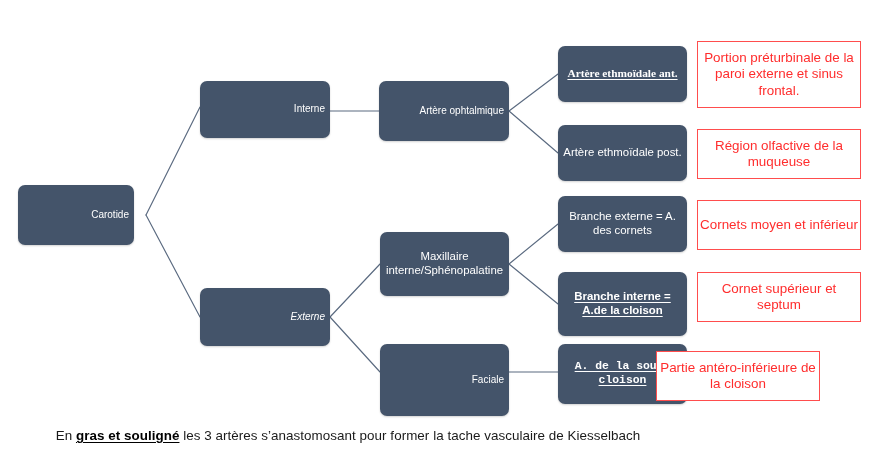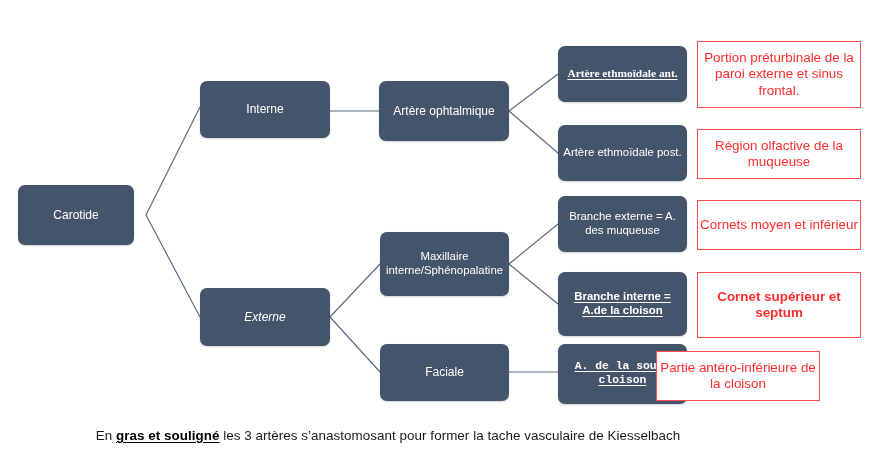--- a/index.html
+++ b/index.html
@@ -53,34 +53,33 @@
   .node .txt {
     display: block;
     width: 100%;
     line-height: 1.22;
   }
   .u-bold {
     font-weight: bold;
     text-decoration: underline;
     text-underline-offset: 1.5px;
   }
-  .fs-12 { font-size: 12px; }
+  .fs-12 { font-size: 10px; text-align: right; }
   .fs-11 { font-size: 11.4px; }
   .fs-red { font-size: 13.4px; }
 
   #caption {
     position: absolute;
     left: 0;
     top: 428px;
     width: 696px;
     text-align: center;
     font-size: 13.4px;
     color: #1A1A1A;
     letter-spacing: 0.05px;
-    margin-left: 40px;
   }
   #caption .u-bold { color: #000000; }
 </style>
 </head>
 <body>
 
 <div id="canvas">
 
   <svg id="edges" viewBox="0 0 874 466" width="874" height="466" xmlns="http://www.w3.org/2000/svg">
     <g stroke="#5A6A80" stroke-width="1.15" fill="none" stroke-linecap="round">
@@ -120,34 +119,34 @@
   </div>
 
   <div class="node dark fs-12" style="left:379px; top:81px; width:130px; height:60px;">
     <span class="txt">Artère ophtalmique</span>
   </div>
 
   <div class="node dark fs-11" style="left:380px; top:232px; width:129px; height:64px;">
     <span class="txt">Maxillaire interne/Sphénopalatine</span>
   </div>
 
-  <div class="node dark fs-12" style="left:380px; top:344px; width:129px; height:57px;">
+  <div class="node dark fs-12" style="left:380px; top:344px; width:129px; height:72px;">
     <span class="txt">Faciale</span>
   </div>
 
   <div class="node dark fs-11" style="left:558px; top:46px; width:129px; height:56px;font-family:Liberation Serif, serif;">
     <span class="txt u-bold">Artère ethmoïdale ant.</span>
   </div>
 
   <div class="node dark fs-11" style="left:558px; top:125px; width:129px; height:56px;">
     <span class="txt">Artère ethmoïdale post.</span>
   </div>
 
   <div class="node dark fs-11" style="left:558px; top:196px; width:129px; height:56px;">
-    <span class="txt">Branche externe = A. des muqueuse</span>
+    <span class="txt">Branche externe = A. des cornets</span>
   </div>
 
   <div class="node dark fs-11" style="left:558px; top:272px; width:129px; height:64px;">
     <span class="txt u-bold">Branche interne = A.de la cloison</span>
   </div>
 
   <div class="node dark fs-11" style="left:558px; top:344px; width:129px; height:60px;font-family:Liberation Mono, monospace;">
     <span class="txt u-bold">A. de la sous-cloison</span>
   </div>
 
@@ -156,21 +155,21 @@
   </div>
 
   <div class="node red fs-red" style="left:697px; top:129px; width:164px; height:50px;">
     <span class="txt">Région olfactive de la muqueuse</span>
   </div>
 
   <div class="node red fs-red" style="left:697px; top:200px; width:164px; height:50px;">
     <span class="txt">Cornets moyen et inférieur</span>
   </div>
 
-  <div class="node red fs-red" style="left:697px; top:272px; width:164px; height:66px;font-weight:bold;">
+  <div class="node red fs-red" style="left:697px; top:272px; width:164px; height:50px;">
     <span class="txt">Cornet supérieur et septum</span>
   </div>
 
   <div class="node red fs-red" style="left:656px; top:351px; width:164px; height:50px;justify-content:center;">
     <span class="txt">Partie antéro-inférieure de la cloison</span>
   </div>
 
   <div id="caption">
     <span>En </span><span class="u-bold">gras et souligné</span><span> les 3 artères s’anastomosant pour former la tache vasculaire de Kiesselbach</span>
   </div>

